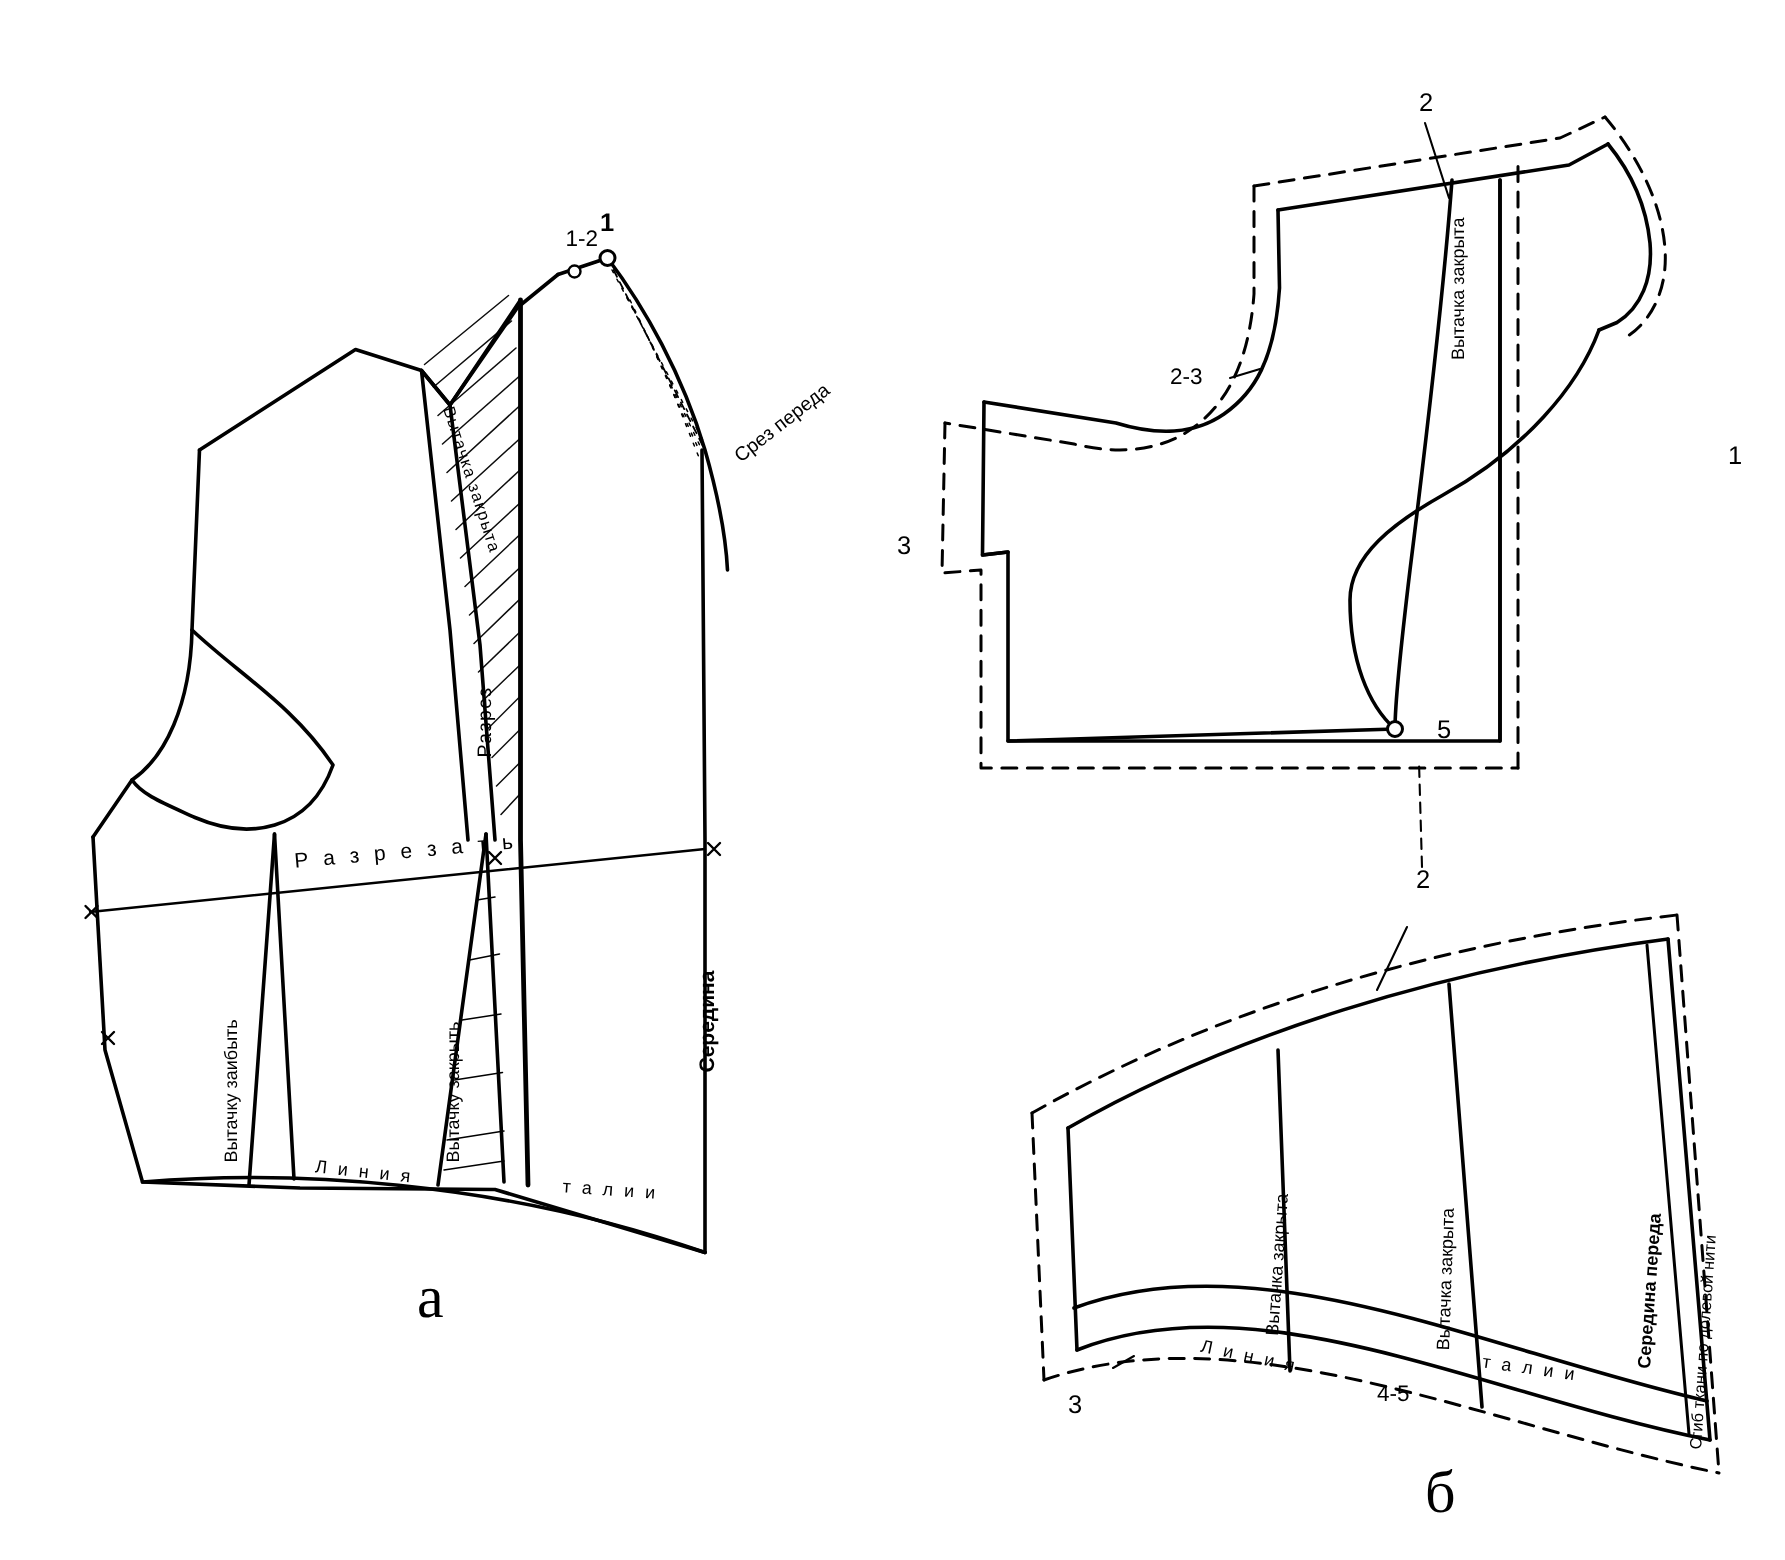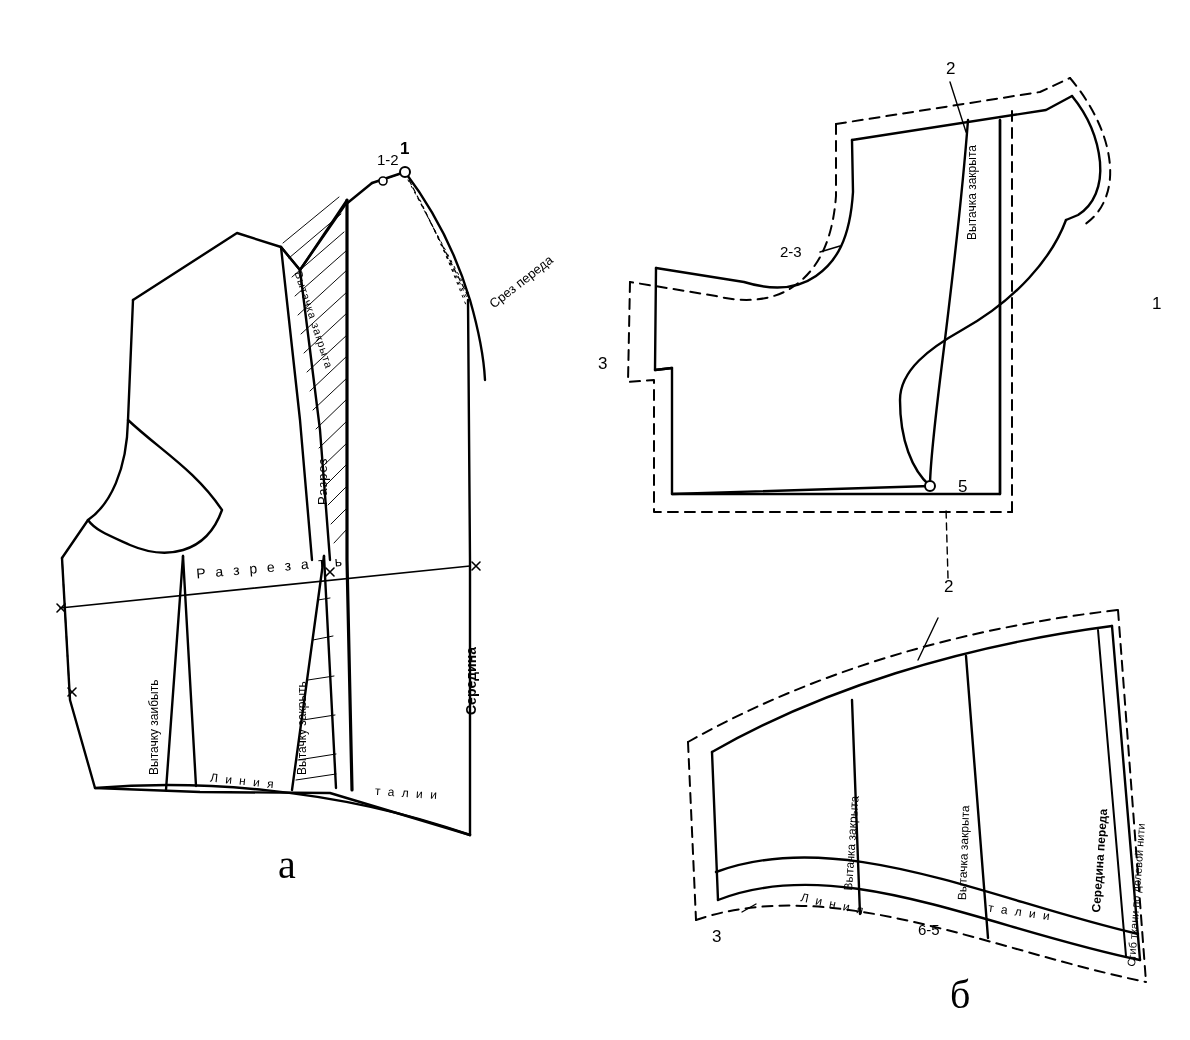--- a/index.html
+++ b/index.html
@@ -173,21 +173,21 @@
   <div class="lbl num" style="left:780px;top:244px;font-size:15px;">2-3</div>
   <div class="lbl num" style="left:598px;top:355px;">3</div>
   <div class="lbl num" style="left:1152px;top:295px;">1</div>
   <div class="lbl num" style="left:958px;top:478px;">5</div>
   <div class="lbl num" style="left:944px;top:578px;">2</div>
 
   <div class="lbl vert" style="left:966px;top:240px;transform:rotate(-90deg);font-size:12px;">Вытачка закрыта</div>
 
   <div class="lbl num" style="left:944px;top:596px;opacity:0;">2</div>
   <div class="lbl num" style="left:712px;top:928px;">3</div>
-  <div class="lbl num" style="left:918px;top:922px;font-size:15px;">6-5</div>
+  <div class="lbl num" style="left:918px;top:922px;font-size:15px;">4-5</div>
 
   <div class="lbl vert" style="left:842px;top:890px;transform:rotate(-86deg);font-size:12px;">Вытачка закрыта</div>
   <div class="lbl vert" style="left:956px;top:900px;transform:rotate(-88deg);font-size:12px;">Вытачка закрыта</div>
   <div class="lbl vert" style="left:1090px;top:912px;transform:rotate(-86deg);font-size:12px;font-weight:600;">Середина переда</div>
   <div class="lbl vert" style="left:1126px;top:966px;transform:rotate(-86deg);font-size:11px;">Сгиб ткани по долевой нити</div>
 
   <div class="lbl tiny" style="left:800px;top:898px;font-size:12px;letter-spacing:2px;transform:rotate(12deg);">Л и н и я</div>
   <div class="lbl tiny" style="left:988px;top:906px;font-size:12px;letter-spacing:2px;transform:rotate(8deg);">т а л и и</div>
 
   <div class="lbl fig-letter" style="left:950px;top:975px;">б</div>

